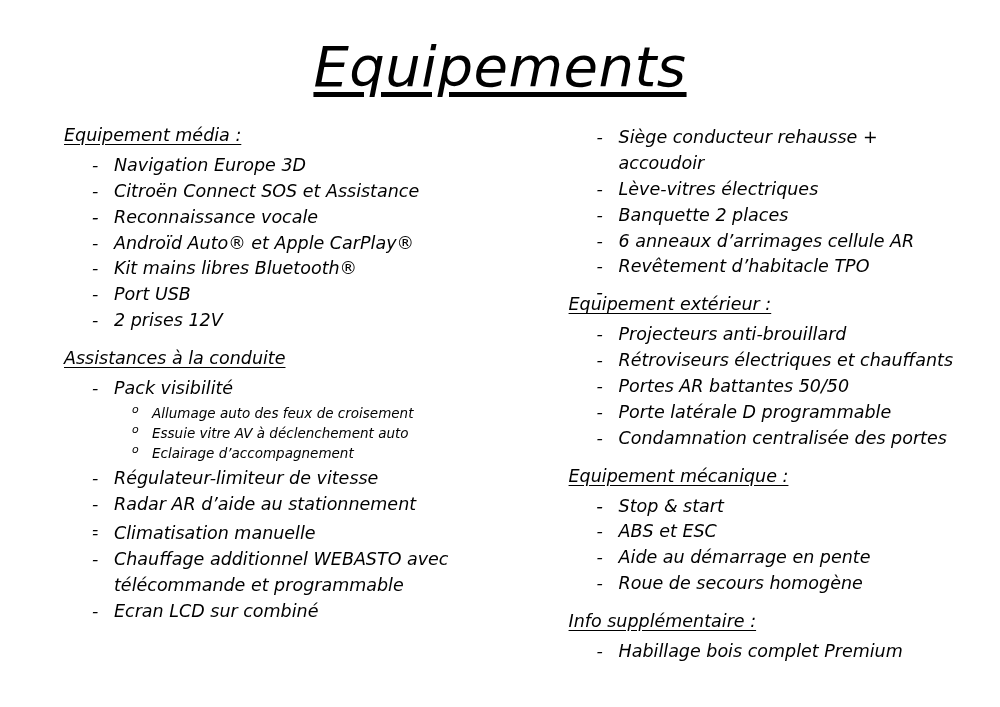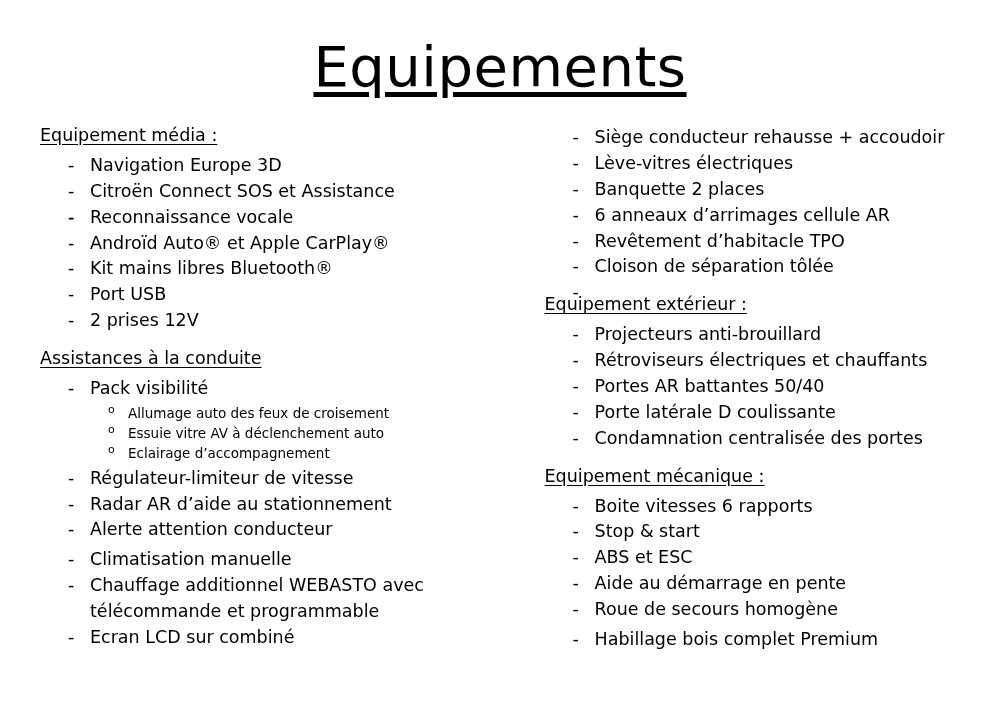--- a/index.html
+++ b/index.html
@@ -12,20 +12,21 @@
     background: #ffffff;
     font-family: "DejaVu Sans", sans-serif;
     color: #000000;
     overflow: hidden;
   }
   .page {
     position: relative;
     width: 1000px;
     height: 592px;
     box-sizing: border-box;
+    font-style: italic;
   }
   .title {
     text-align: center;
     font-size: 56px;
     font-weight: 400;
     letter-spacing: 0.5px;
     margin: 0;
     padding-top: 34px;
     text-decoration: underline;
     text-underline-offset: 6px;
@@ -40,20 +41,21 @@
   }
   .col {
     width: 50%;
     box-sizing: border-box;
   }
   .col-right {
     padding-left: 30px;
   }
   .section {
     margin-bottom: 4px;
+    margin-left: 24px;
   }
   .section-head {
     font-size: 17.5px;
     text-decoration: underline;
     text-underline-offset: 3px;
     margin: 0 0 6px 0;
     padding-top: 10px;
     line-height: 1.25;
   }
   .section:first-child .section-head {
@@ -123,63 +125,64 @@
         <div class="section">
           <div class="section-head">Assistances à la conduite</div>
           <ul class="dash">
             <li><span class="bullet">-</span><span class="li-text">Pack visibilité</span><ul class="circ">
                 <li><span class="bullet">o</span><span class="li-text">Allumage auto des feux de croisement</span></li>
                 <li><span class="bullet">o</span><span class="li-text">Essuie vitre AV à déclenchement auto</span></li>
                 <li><span class="bullet">o</span><span class="li-text">Eclairage d’accompagnement</span></li>
               </ul></li>
             <li><span class="bullet">-</span><span class="li-text">Régulateur-limiteur de vitesse</span></li>
             <li><span class="bullet">-</span><span class="li-text">Radar AR d’aide au stationnement</span></li>
-            <li><span class="bullet">-</span><span class="li-text">Alerte attention conducteur</span></li>
+            <li><span class="bullet">-</span></li>
           </ul>
         </div>
         <div class="section">
           <ul class="dash">
             <li><span class="bullet">-</span><span class="li-text">Climatisation manuelle</span></li>
             <li><span class="bullet">-</span><span class="li-text">Chauffage additionnel WEBASTO avec télécommande et programmable</span></li>
             <li><span class="bullet">-</span><span class="li-text">Ecran LCD sur combiné</span></li>
           </ul>
         </div>
       </div>
     <div class="col col-right">
         <div class="section">
           <ul class="dash plain-list">
             <li><span class="bullet">-</span><span class="li-text">Siège conducteur rehausse + accoudoir</span></li>
             <li><span class="bullet">-</span><span class="li-text">Lève-vitres électriques</span></li>
             <li><span class="bullet">-</span><span class="li-text">Banquette 2 places</span></li>
             <li><span class="bullet">-</span><span class="li-text">6 anneaux d’arrimages cellule AR</span></li>
             <li><span class="bullet">-</span><span class="li-text">Revêtement d’habitacle TPO</span></li>
-            <li><span class="bullet">-</span><span class="li-text">Cloison de séparation tôlée</span></li>
+            <li><span class="bullet">-</span></li>
             <li><span class="bullet">-</span></li>
           </ul>
         </div>
         <div class="section">
           <div class="section-head">Equipement extérieur :</div>
           <ul class="dash">
             <li><span class="bullet">-</span><span class="li-text">Projecteurs anti-brouillard</span></li>
             <li><span class="bullet">-</span><span class="li-text">Rétroviseurs électriques et chauffants</span></li>
-            <li><span class="bullet">-</span><span class="li-text">Portes AR battantes 50/40</span></li>
-            <li><span class="bullet">-</span><span class="li-text">Porte latérale D coulissante</span></li>
+            <li><span class="bullet">-</span><span class="li-text">Portes AR battantes 50/50</span></li>
+            <li><span class="bullet">-</span><span class="li-text">Porte latérale D programmable</span></li>
             <li><span class="bullet">-</span><span class="li-text">Condamnation centralisée des portes</span></li>
           </ul>
         </div>
         <div class="section">
           <div class="section-head">Equipement mécanique :</div>
           <ul class="dash">
-            <li><span class="bullet">-</span><span class="li-text">Boite vitesses 6 rapports</span></li>
+            <li><span class="bullet">-</span></li>
             <li><span class="bullet">-</span><span class="li-text">Stop &amp; start</span></li>
             <li><span class="bullet">-</span><span class="li-text">ABS et ESC</span></li>
             <li><span class="bullet">-</span><span class="li-text">Aide au démarrage en pente</span></li>
             <li><span class="bullet">-</span><span class="li-text">Roue de secours homogène</span></li>
           </ul>
         </div>
         <div class="section">
+          <div class="section-head">Info supplémentaire :</div>
           <ul class="dash">
             <li><span class="bullet">-</span><span class="li-text">Habillage bois complet Premium</span></li>
           </ul>
         </div>
       </div>
   </div>
 </div>
 
 </body></html>

